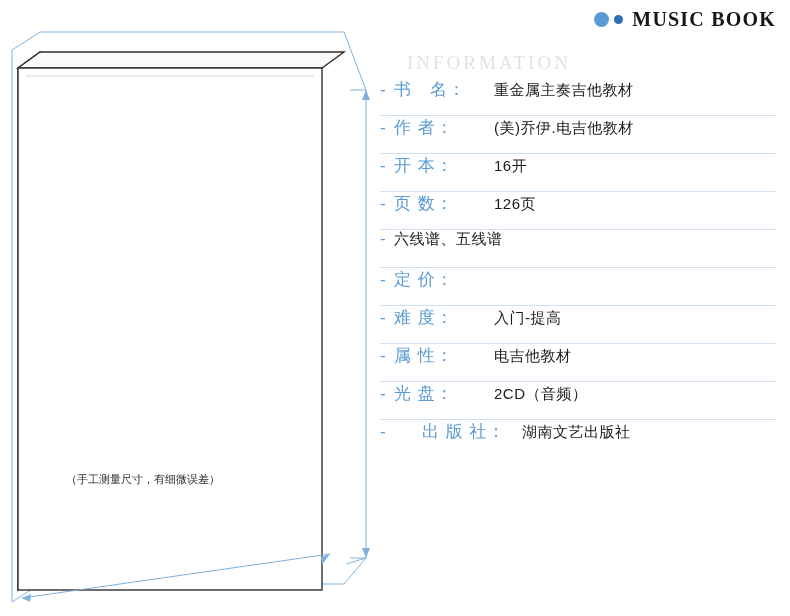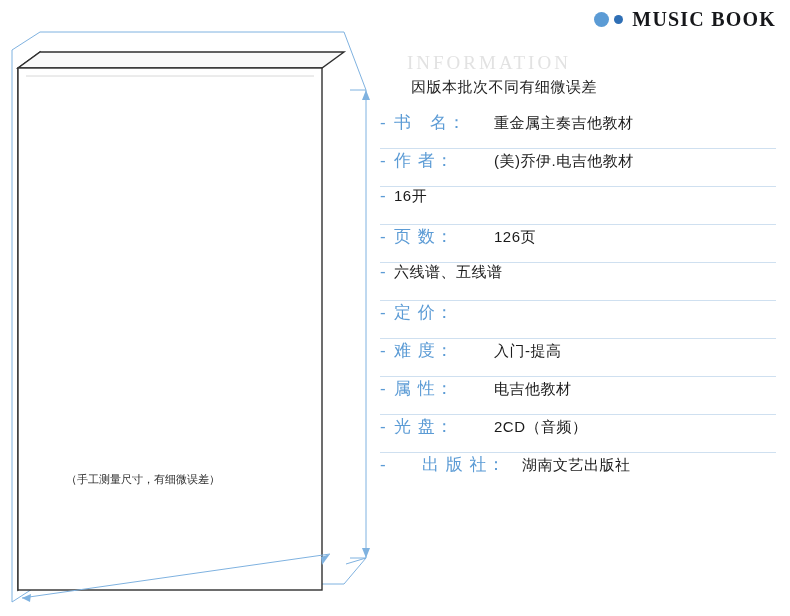--- a/index.html
+++ b/index.html
@@ -203,35 +203,35 @@
       <g fill="#7fb2e0">
         <polygon points="22,574 31,570 30,578"></polygon>
         <polygon points="330,530 321,533 322,541"></polygon>
       </g>
     </svg>
     <div class="measure-note">（手工测量尺寸，有细微误差）</div>
   </div>
 
   <div class="info">
     <div class="info-eyebrow">INFORMATION</div>
-    <div class="info-sub">因版本批次不同有细微误差</div>
 
     <ul class="spec-list">
       <li class="spec-row">
         <span class="spec-dash">-</span>
         <span class="spec-label">书　名：</span>
         <span class="spec-value">重金属主奏吉他教材</span>
       </li>
       <li class="spec-row">
         <span class="spec-dash">-</span>
         <span class="spec-label">作 者：</span>
         <span class="spec-value">(美)乔伊.电吉他教材</span>
       </li>
       <li class="spec-row">
         <span class="spec-dash">-</span>
+        <span class="spec-label">开 本：</span>
         <span class="spec-value">16开</span>
       </li>
       <li class="spec-row">
         <span class="spec-dash">-</span>
         <span class="spec-label">页 数：</span>
         <span class="spec-value">126页</span>
       </li>
       <li class="spec-row">
         <span class="spec-dash">-</span>
         <span class="spec-value">六线谱、五线谱</span>

